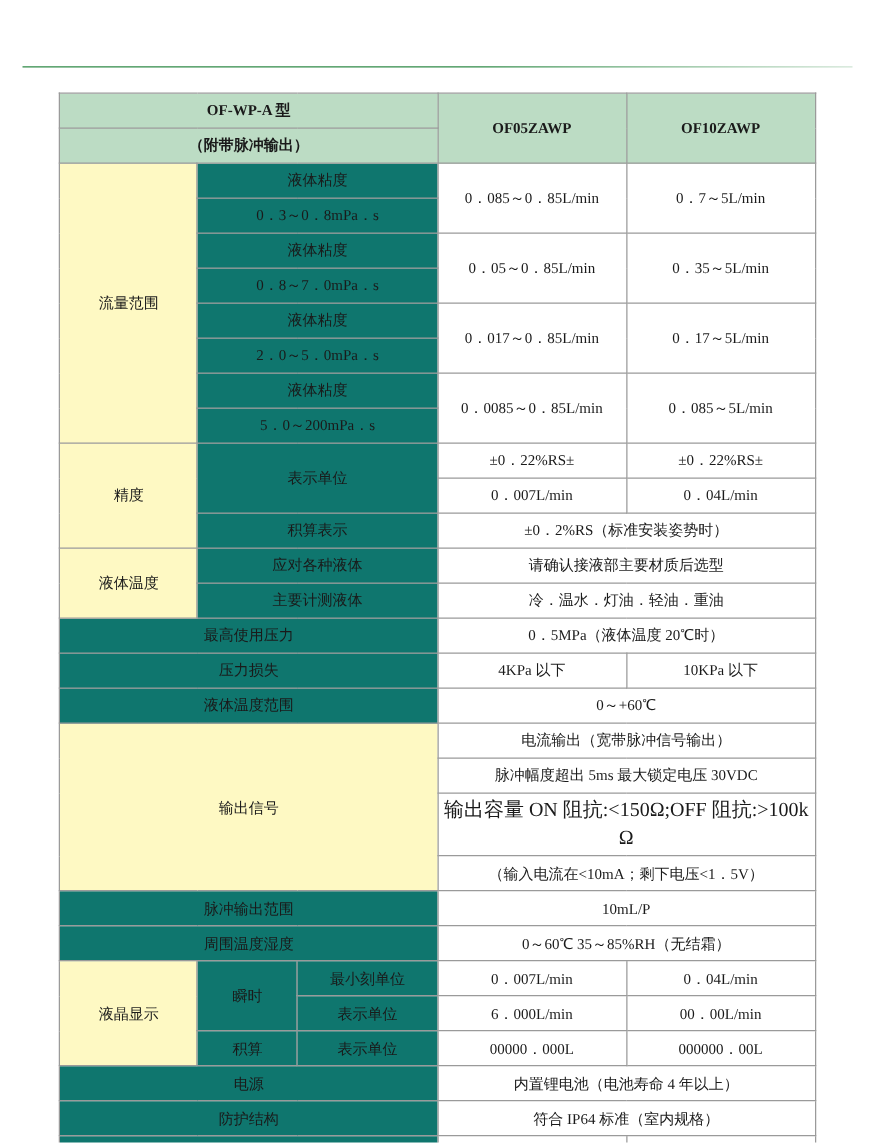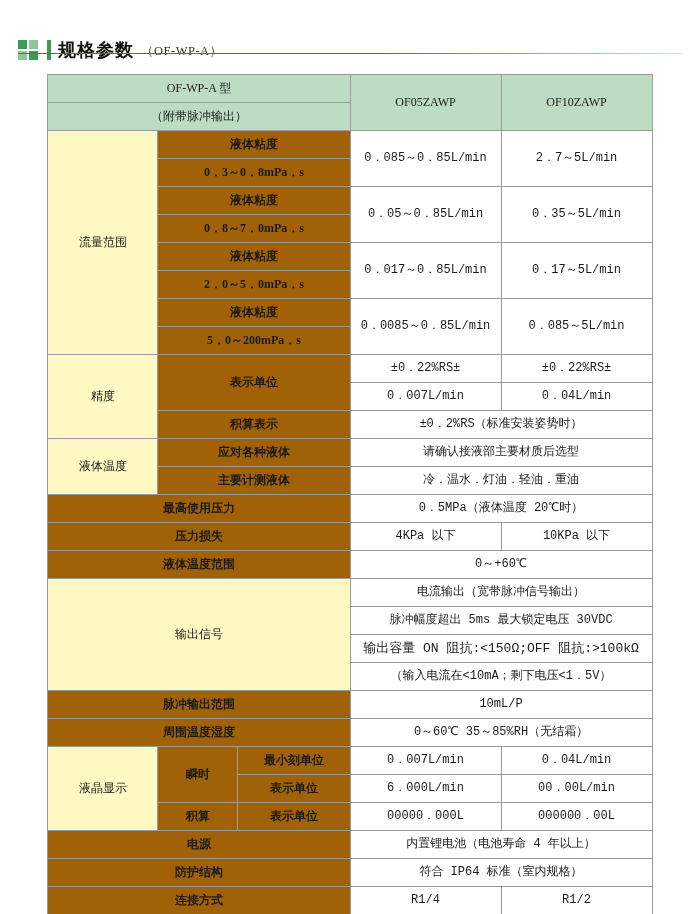--- a/index.html
+++ b/index.html
@@ -87,48 +87,37 @@
   table.spec td {
     border: 1px solid #9a9a9a;
     padding: 3px 4px;
     text-align: center;
     vertical-align: middle;
     line-height: 1.35;
     height: 21px;
     word-break: break-all;
   }
   .green {
-    background: #a16207;
-    font-weight: bold;
+    background: #0f766e;
+    font-weight: normal;
   }
   .green-hdr {
     background: #bcdcc4;
-    font-weight: normal;
+    font-weight: bold;
   }
   .lbl {
     background: #fef9c3;
   }
-  .small { font-size: 13px; }
-  td.val { font-family: Liberation Mono, monospace; }
+  .small { font-size: 16px; }
+  td.val { font-family: Liberation Serif, serif; }
 </style>
 </head>
 <body>
 
 <div class="page-header">
-  <div class="header-row">
-    <span class="logo-squares">
-      <span class="sq a"></span>
-        <span class="sq b"></span>
-        <span class="sq c"></span>
-        <span class="sq d"></span>
-    </span>
-    <span class="header-bar"></span>
-    <span class="header-title">规格参数</span>
-    <span class="header-sub">（OF-WP-A）</span>
-  </div>
   <div class="header-rule"></div>
 </div>
 
 <div class="table-wrap">
 <table class="spec">
   <colgroup>
     <col style="width:110px">
     <col style="width:80px">
     <col style="width:112px">
     <col style="width:151px">
@@ -142,21 +131,21 @@
       <td class="green-hdr" rowspan="2">OF10ZAWP</td>
     </tr>
     <tr>
       <td class="green-hdr" colspan="3">（附带脉冲输出）</td>
     </tr>
 
     <tr>
       <td class="lbl" rowspan="8">流量范围</td>
       <td class="green" colspan="2">液体粘度</td>
       <td class="val" rowspan="2">0．085～0．85L/min</td>
-      <td class="val" rowspan="2">2．7～5L/min</td>
+      <td class="val" rowspan="2">0．7～5L/min</td>
     </tr>
     <tr>
       <td class="green" colspan="2">0．3～0．8mPa．s</td>
     </tr>
 
     <tr>
       <td class="green" colspan="2">液体粘度</td>
       <td class="val" rowspan="2">0．05～0．85L/min</td>
       <td class="val" rowspan="2">0．35～5L/min</td>
     </tr>

